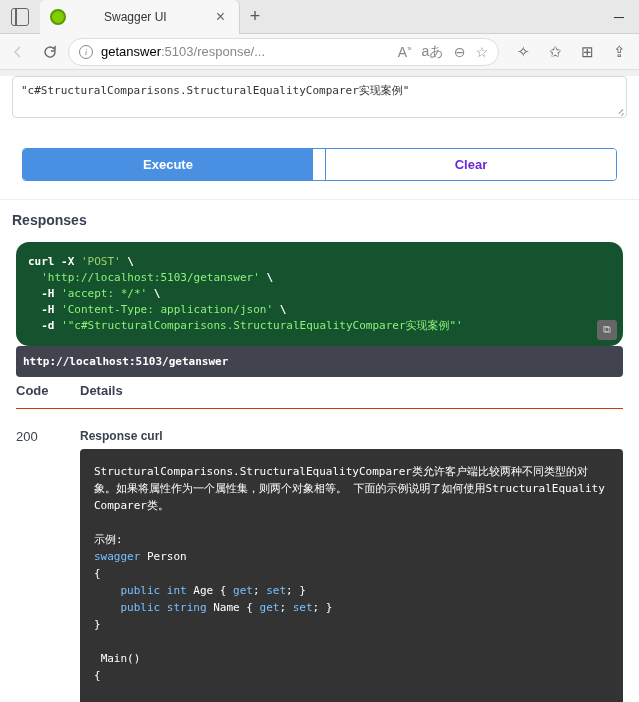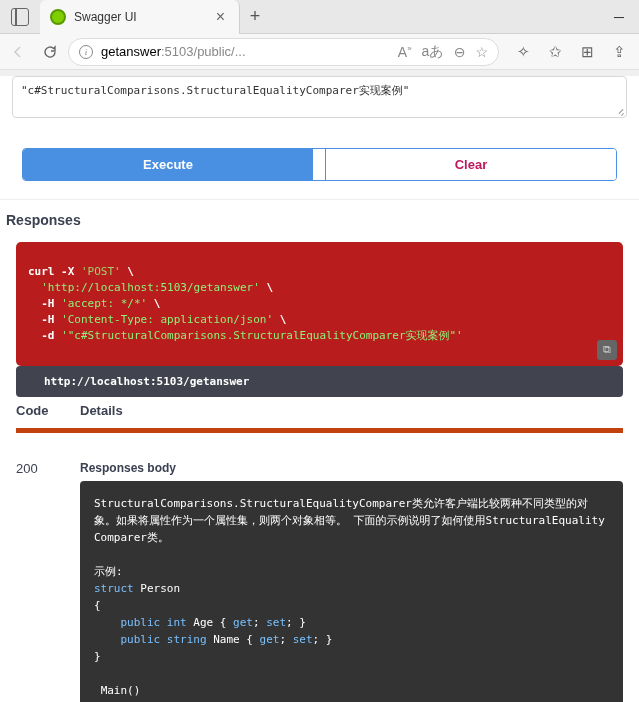--- a/index.html
+++ b/index.html
@@ -4,21 +4,21 @@
   <style>
     * { margin: 0; padding: 0; box-sizing: border-box; }
     body { font-family: -apple-system, BlinkMacSystemFont, "Segoe UI", sans-serif; background: #f0f0f0; width: 639px; height: 702px; overflow: hidden; }
     
     .titlebar { height: 34px; background: #e8e8e8; display: flex; align-items: center; border-bottom: 1px solid #d0d0d0; }
     .titlebar-left { width: 40px; display: flex; align-items: center; justify-content: center; }
     .titlebar-icon { width: 18px; height: 18px; border: 1.5px solid #666; border-radius: 3px; position: relative; }
     .titlebar-icon::before { content: ''; position: absolute; left: 3px; top: 0; bottom: 0; width: 1.5px; background: #666; }
     .tab { height: 34px; background: #f7f7f7; display: flex; align-items: center; padding: 0 10px; border-right: 1px solid #d0d0d0; min-width: 200px; position: relative; border-top-left-radius: 6px; border-top-right-radius: 6px;}
     .tab-favicon { width: 16px; height: 16px; border-radius: 50%; background: #7fce00; border: 2px solid #5a9800; margin-right: 8px; }
-    .tab-title { font-size: 12px; color: #333; flex: 1; }
+    .tab-title { font-size: 12px; color: #333; flex: 1; margin-left: 30px; }
     .tab-close { font-size: 16px; color: #666; cursor: pointer; padding: 0 4px; }
     .new-tab { width: 30px; text-align: center; font-size: 18px; color: #555; cursor: pointer; }
     .titlebar-spacer { flex: 1; }
     .window-controls { display: flex; }
     .window-btn { width: 40px; height: 34px; display: flex; align-items: center; justify-content: center; font-size: 14px; color: #333; cursor: pointer; }
     
     .toolbar { height: 36px; background: #f7f7f7; display: flex; align-items: center; padding: 0 8px; gap: 8px; border-bottom: 1px solid #e0e0e0; }
     .nav-icons { display: flex; gap: 12px; align-items: center; }
     .nav-icon { width: 20px; height: 20px; display: flex; align-items: center; justify-content: center; color: #666; cursor: pointer; }
     .nav-icon.disabled { color: #ccc; }
@@ -35,37 +35,37 @@
     
     .input-box { margin: 6px 12px 0; border: 1px solid #d8d8d8; border-radius: 4px; padding: 6px 8px; min-height: 42px; font-family: monospace; font-size: 11px; color: #333; position: relative; }
     .input-resize { position: absolute; right: 2px; bottom: 2px; width: 8px; height: 8px; }
     .input-resize::before, .input-resize::after { content: ''; position: absolute; background: #999; }
     .input-resize::before { right: 0; bottom: 3px; width: 6px; height: 1px; transform: rotate(-45deg); }
     .input-resize::after { right: 0; bottom: 0; width: 3px; height: 1px; transform: rotate(-45deg); }
     
     .button-row { display: flex; margin: 30px 22px 18px; border-radius: 4px; overflow: hidden; border: 1px solid #4990e2; gap: 12px; }
     .btn { flex: 1; padding: 8px 0; text-align: center; font-size: 13px; font-weight: 700; cursor: pointer; }
     .btn-execute { background: #4990e2; color: #fff; }
-    .btn-clear { background: #fff; color: #be185d; border-left: 1px solid #4990e2; }
+    .btn-clear { background: #fff; color: #6d28d9; border-left: 1px solid #4990e2; }
     
-    .responses-header { background: #fff; padding: 12px 6px 14px; font-size: 14px; font-weight: 700; color: #3b4151; border-top: 1px solid #eee; }
+    .responses-header { background: #fff; padding: 12px 12px 14px; font-size: 14px; font-weight: 700; color: #3b4151; border-top: 1px solid #eee; }
     
     .section-body { background: #fff; padding: 0 16px 16px; }
     .sub-label { font-size: 12px; font-weight: 700; color: #3b4151; margin: 14px 0 6px; }
     
-    .code-block { background: #b91c1c; color: #fff; font-family: Consolas, monospace; font-size: 11px; padding: 22px 12px; border-radius: 5px; position: relative; line-height: 1.45; white-space: pre; overflow-x: auto; }
+    .code-block { background: #14532d; color: #fff; font-family: Consolas, monospace; font-size: 11px; padding: 12px 12px; border-radius: 13px; position: relative; line-height: 1.45; white-space: pre; overflow-x: auto; }
     .cb-copy { position: absolute; right: 6px; bottom: 6px; width: 20px; height: 20px; background: #666; border-radius: 3px; display: flex; align-items: center; justify-content: center; color: #ccc; font-size: 11px; cursor: pointer;}
     
     .c-white { color: #fff; font-weight: bold;}
     .c-teal { color: #a0d26f; }
     .c-green { color: #8df279; }
     
-    .url-block { background: #41444e; color: #fff; font-family: Consolas, monospace; font-size: 11px; padding: 9px 28px; border-radius: 4px; font-weight: bold;}
+    .url-block { background: #41444e; color: #fff; font-family: Consolas, monospace; font-size: 11px; padding: 9px 7px; border-radius: 4px; font-weight: bold;}
     
-    .details-header { display: flex; font-size: 13px; font-weight: 700; color: #3b4151; padding: 6px 0 10px; border-bottom: 5px solid #c2410c; margin-bottom: 28px; }
+    .details-header { display: flex; font-size: 13px; font-weight: 700; color: #3b4151; padding: 6px 0 10px; border-bottom: 1px solid #c2410c; margin-bottom: 20px; }
     .col-code { width: 64px; }
     .col-details { flex: 1; }
     
     .response-row { display: flex; }
     .status-code { width: 64px; font-size: 13px; color: #3b4151; }
     .response-details { flex: 1; }
     .rb-label { font-size: 12px; font-weight: 600; color: #3b4151; margin-bottom: 6px; }
     
     .response-body { background: #333333; color: #fff; font-family: Consolas, monospace; font-size: 11px; padding: 14px 14px; border-radius: 4px; line-height: 1.55; position: relative; min-height: 220px; white-space: pre-wrap; word-break: break-all; }
     
@@ -99,21 +99,21 @@
     </div>
     <div class="nav-icon">
       <svg width="16" height="16" viewBox="0 0 16 16">
           <path d="M13 8a5 5 0 1 1-1.5-3.5L13 3v4H9" stroke="currentColor" stroke-width="1.4" fill="none"></path>
         </svg>
     </div>
   </div>
   <div class="address-bar">
     <div class="info-icon">i</div>
     <div class="url">
-      <span class="url-host">getanswer</span><span class="url-path">:5103</span><span class="url-path">/public/...</span>
+      <span class="url-host">getanswer</span><span class="url-path">:5103</span><span class="url-path">/response/...</span>
     </div>
     <div class="addr-actions">
       <span>A<sup style="font-size:8px;">»</sup></span>
       <span>aあ</span>
       <span>⊖</span>
       <span>☆</span>
     </div>
   </div>
   <div class="toolbar-right">
     <span class="toolbar-right-icon">✧</span>
@@ -148,25 +148,25 @@
 
 
     <div class="details-header">
       <div class="col-code">Code</div>
       <div class="col-details">Details</div>
     </div>
 
     <div class="response-row">
       <div class="status-code">200</div>
       <div class="response-details">
-        <div class="rb-label">Responses body</div>
+        <div class="rb-label">Response curl</div>
         <div class="response-body"><span>StructuralComparisons.StructuralEqualityComparer类允许客户端比较两种不同类型的对象。如果将属性作为一个属性集，则两个对象相等。 下面的示例说明了如何使用StructuralEqualityComparer类。</span>
 
 <span>示例:</span>
-<span class="rb-key1">struct</span> Person
+<span class="rb-key1">swagger</span> Person
 {
     <span class="rb-key1">public int</span> Age { <span class="rb-key1">get</span>; <span class="rb-key1">set</span>; }
     <span class="rb-key1">public string</span> Name { <span class="rb-key1">get</span>; <span class="rb-key1">set</span>; }
 }
 
  Main()
 {
     
     Person p1 =  Person { Age = , Name =  };
     System.Collections.Generic.Dictionary&lt;, &gt; p2 =

